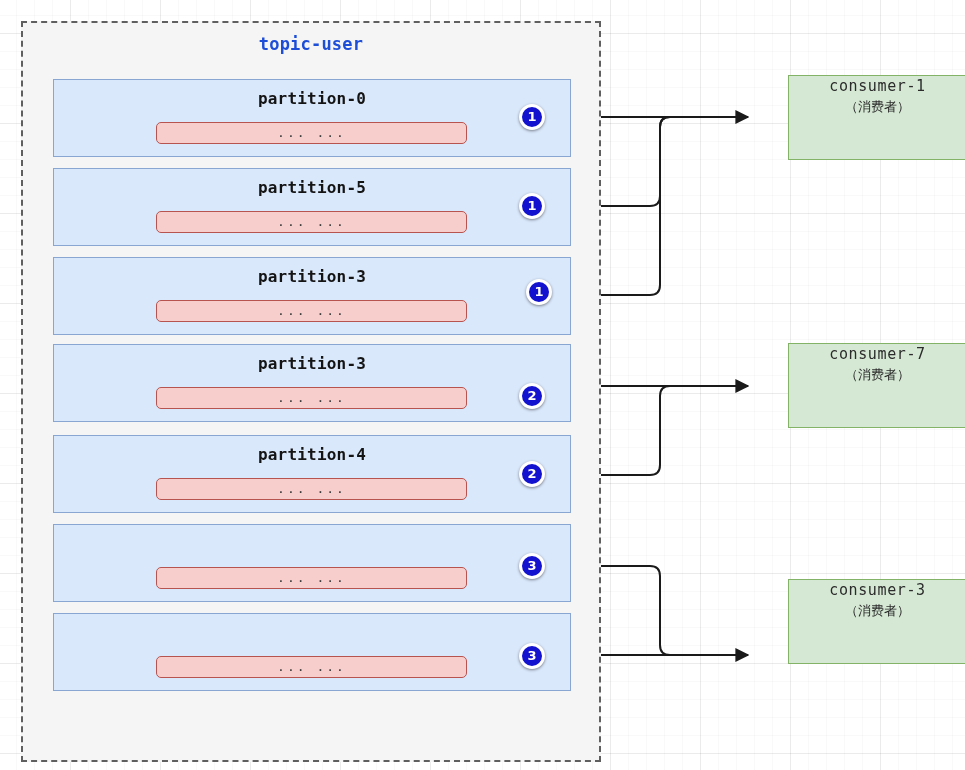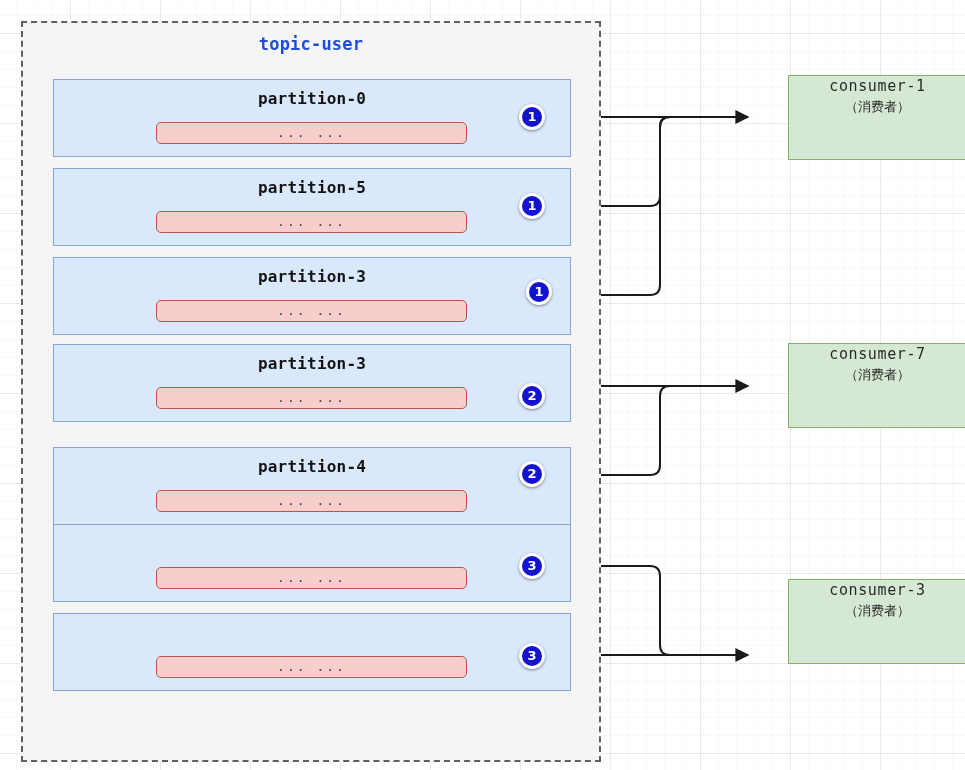--- a/index.html
+++ b/index.html
@@ -193,21 +193,21 @@
     </div>
   </div>
 
   <div class="partition" style="top:344px">
     <div class="partition-label">partition-3</div>
     <div class="partition-inner">
       <span>... ...</span>
     </div>
   </div>
 
-  <div class="partition" style="top:447px">
+  <div class="partition" style="top:435px">
     <div class="partition-label">partition-4</div>
     <div class="partition-inner">
       <span>... ...</span>
     </div>
   </div>
 
   <div class="partition" style="top:524px">
     <div class="partition-inner">
       <span>... ...</span>
     </div>

